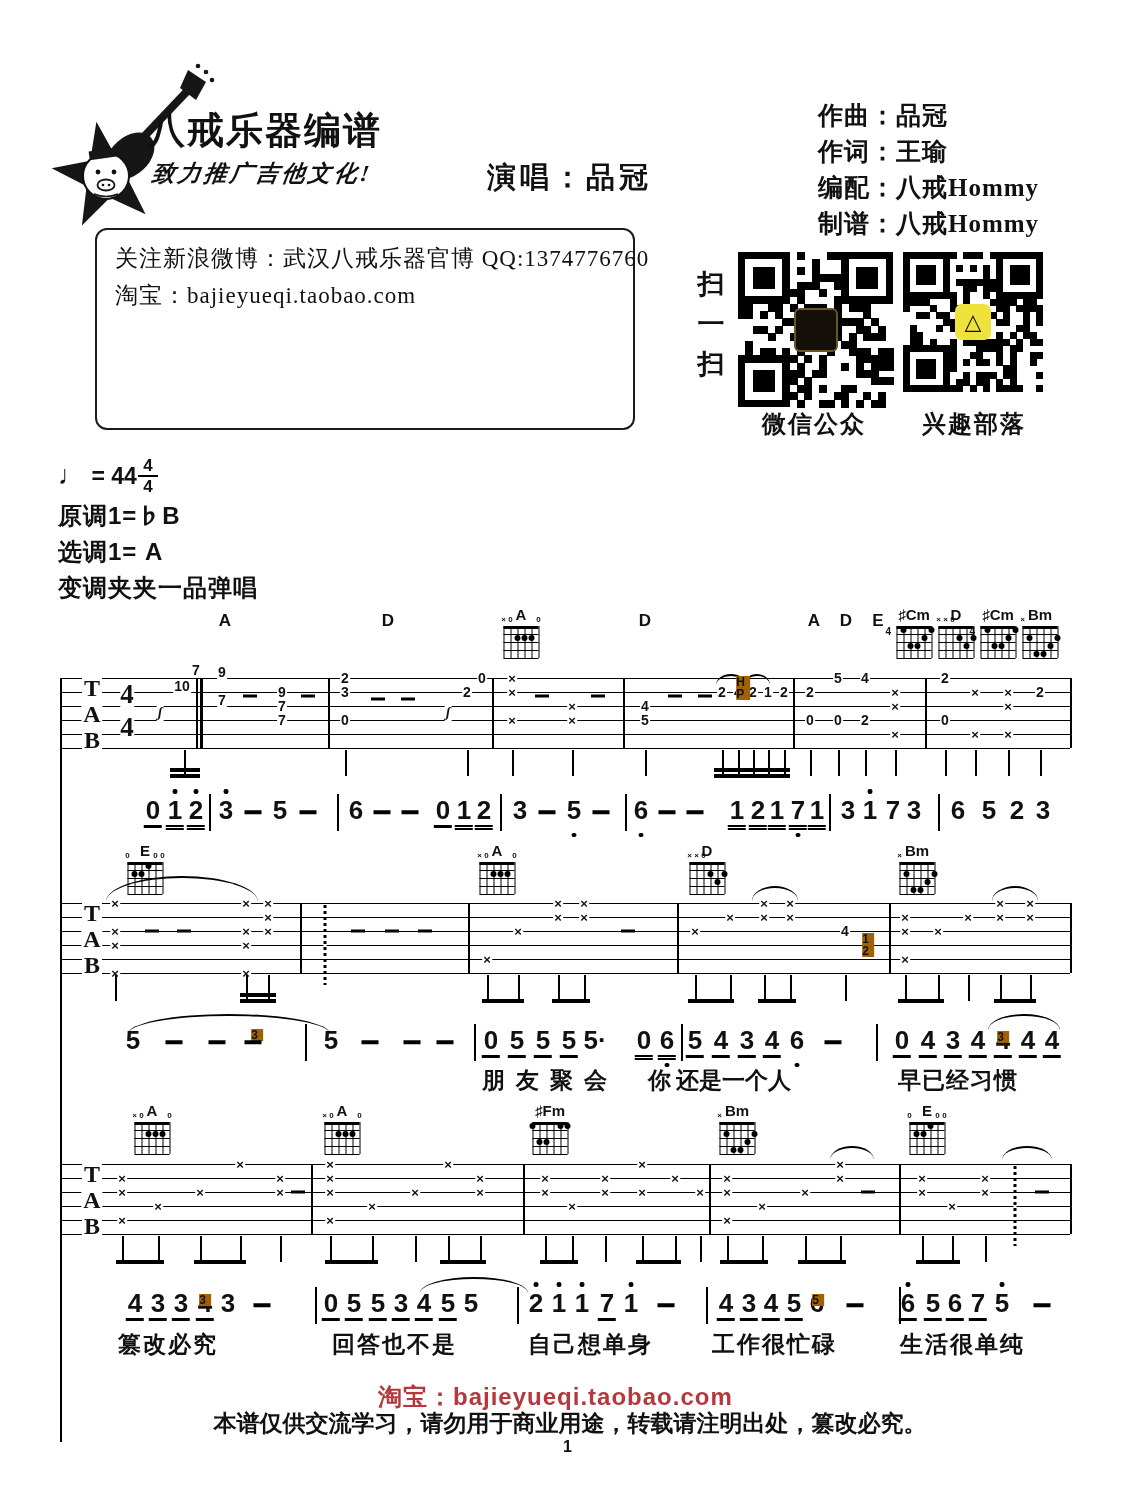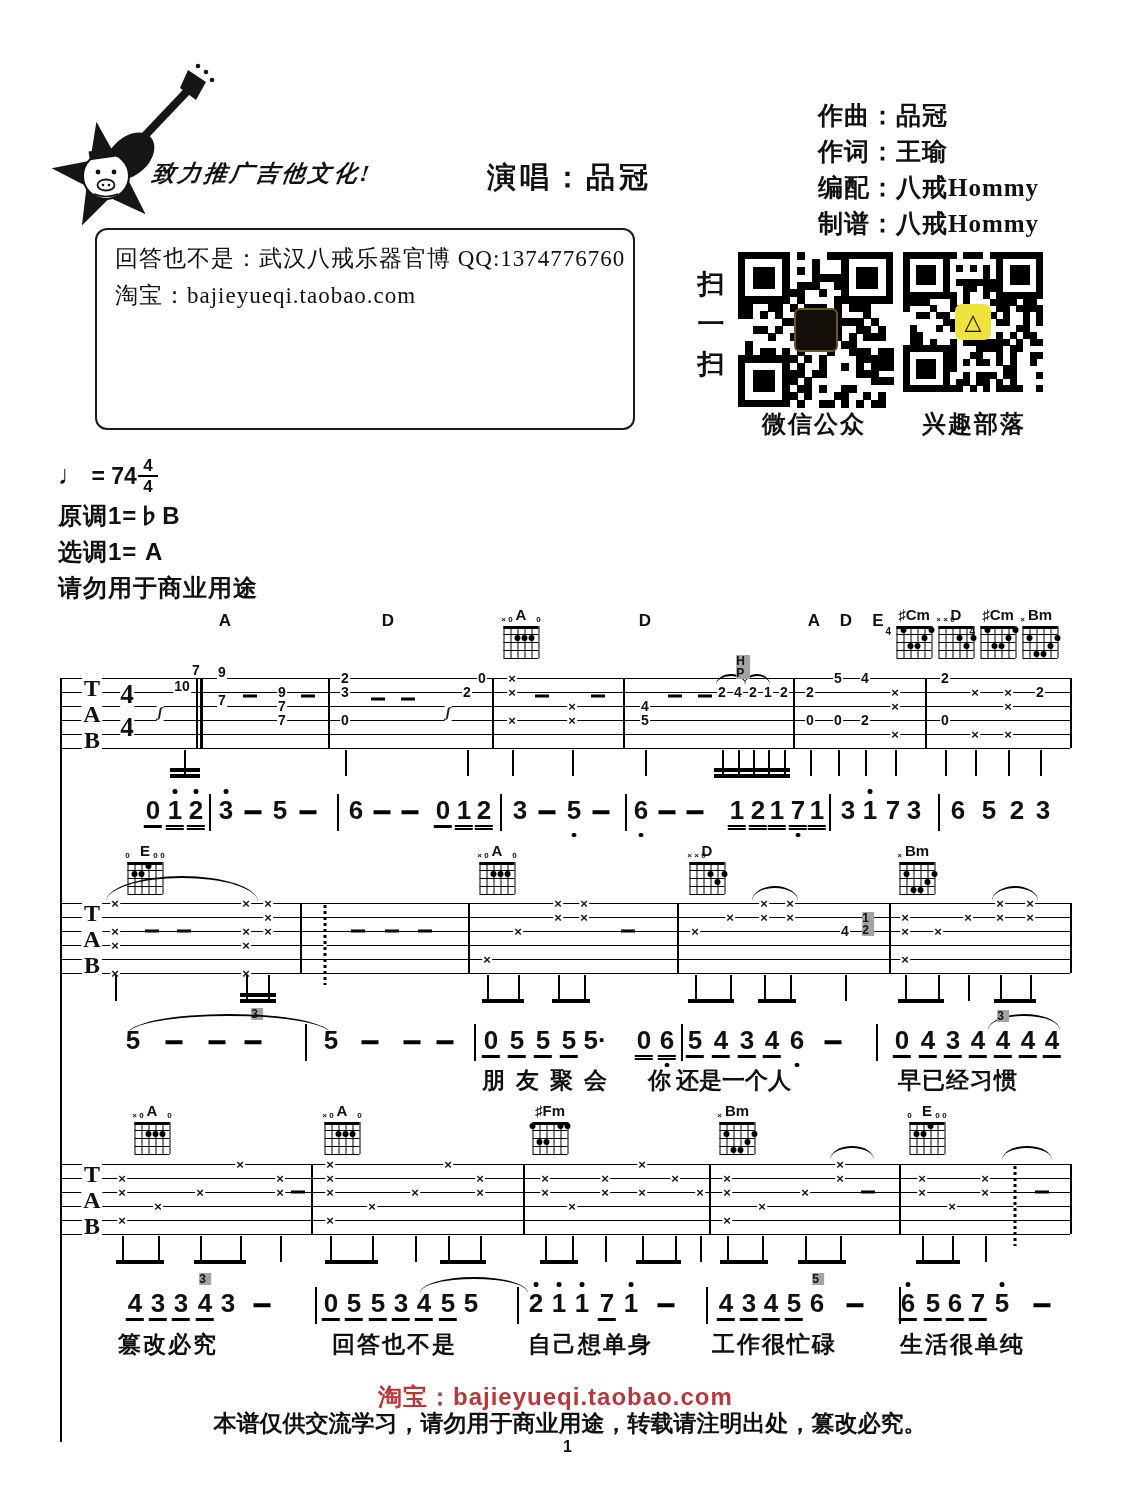--- a/index.html
+++ b/index.html
@@ -29,21 +29,21 @@
   .tabletter{position:absolute;transform:translateX(-50%);font:700 24px "Liberation Serif",serif;line-height:1;background:#fff;padding:0 2px;}
   .tsig{position:absolute;transform:translateX(-50%);font:700 27px "Liberation Serif",serif;line-height:1;background:#fff;}
   .chordlab{position:absolute;transform:translateX(-50%);font:700 17px "Liberation Sans","DejaVu Sans",sans-serif;line-height:1;}
   .tnote{position:absolute;transform:translate(-50%,-50%);font:700 14px "Liberation Sans",sans-serif;line-height:1;background:#fff;padding:0 1px;}
   .xn{font-size:13px;}
   .rest{font:italic 700 14px "Liberation Serif",serif;}
   .tdash{position:absolute;width:14px;height:3px;background:#000;transform:translate(-50%,-50%);}
   .squig{position:absolute;width:3px;transform:translateX(-50%);background:repeating-linear-gradient(180deg,#000 0 3px,#fff 3px 6px);}
   .beam{position:absolute;height:3.5px;background:#000;}
   .arc{position:absolute;border-top:2px solid #000;border-radius:50% 50% 0 0 / 100% 100% 0 0;}
-  .ann{position:absolute;transform:translateX(-50%);font:700 12px "Liberation Sans",sans-serif;background:#a3a3a3;letter-spacing:5px;line-height:1;}
+  .ann{position:absolute;transform:translateX(-50%);font:700 12px "Liberation Sans",sans-serif;background:#a16207;letter-spacing:5px;line-height:1;margin-top:21px;}
   .cd{position:absolute;transform:translateX(-50%);}
   .cdlab{position:absolute;left:50%;top:-19px;transform:translateX(-50%);font:700 15px "Liberation Sans","DejaVu Sans",sans-serif;white-space:nowrap;line-height:1;}
   .cdmark{position:absolute;transform:translateX(-50%);top:-10px;font:700 8px "Liberation Sans",sans-serif;line-height:1;}
   .cdbase{position:absolute;left:-11px;top:1px;font:700 10px "Liberation Sans",sans-serif;line-height:1;}
   .cddot{position:absolute;width:6px;height:6px;border-radius:50%;background:#000;transform:translate(-50%,-50%);}
   
   .jt{position:absolute;transform:translateX(-50%);font:700 26px "Liberation Sans",sans-serif;line-height:1;padding:0 2px 2px;}
   .jdot{position:absolute;left:50%;transform:translateX(-50%);width:4.5px;height:4.5px;border-radius:50%;background:#000;}
   .jdash{position:absolute;width:17px;height:3.5px;background:#000;transform:translate(-50%,-50%);}
   .lyr{position:absolute;font:700 23px "Liberation Sans",sans-serif;white-space:nowrap;}
@@ -67,32 +67,33 @@
     <polygon fill="#161616" points="52.4,65.8 71.6,100.2 110.6,94.2 83.8,123.1 101.6,158.2 65.8,141.7 37.9,169.4 42.6,130.3 7.6,112.3 46.2,104.7"></polygon>
     <circle cx="62" cy="120" r="23" fill="#fff" stroke="#111" stroke-width="2"></circle>
     <rect x="45" y="93" width="34" height="9" fill="#161616" transform="rotate(-8 62 97)"></rect>
     <circle cx="54" cy="116" r="2.4" fill="#111"></circle>
       <circle cx="70" cy="116" r="2.4" fill="#111"></circle>
     <ellipse cx="62" cy="129" rx="8.5" ry="5.5" fill="#fff" stroke="#111" stroke-width="1.8"></ellipse>
     <circle cx="59" cy="129" r="1.3" fill="#111"></circle>
       <circle cx="65" cy="129" r="1.3" fill="#111"></circle>
     <path d="M50 138 Q62 143 74 138" stroke="#111" stroke-width="1.5" fill="none"></path>
   </svg>
+  <div class="logo-title">八戒乐器编谱</div>
   <div class="logo-slogan">致力推广吉他文化!</div>
 
   <div class="singer">演唱：品冠</div>
   <div class="credits">
     <div>作曲：品冠</div>
     <div>作词：王瑜</div>
     <div>编配：八戒Hommy</div>
     <div>制谱：八戒Hommy</div>
   </div>
 
   <div class="infobox">
-    <div>回答也不是：武汉八戒乐器官博 QQ:1374776760</div>
+    <div>关注新浪微博：武汉八戒乐器官博 QQ:1374776760</div>
     <div>淘宝：bajieyueqi.taobao.com</div>
   </div>
 
   <div class="scanlabel">扫一扫</div>
   <div id="qr1" style="position: absolute; left: 738px; top: 252px; width: 155px; height: 155px;">
       <div class="qc" style="left: 59.0476px; top: 0px; width: 8px; height: 8px;"></div>
       <div class="qc" style="left: 88.5714px; top: 0px; width: 8px; height: 8px;"></div>
       <div class="qc" style="left: 95.9524px; top: 0px; width: 8px; height: 8px;"></div>
       <div class="qc" style="left: 73.8095px; top: 7.38095px; width: 8px; height: 8px;"></div>
       <div class="qc" style="left: 59.0476px; top: 14.7619px; width: 8px; height: 8px;"></div>
@@ -385,30 +386,30 @@
       <div class="abs" style="left: 0px; top: 93.3333px; width: 46.6667px; height: 46.6667px; background: rgb(0, 0, 0);"></div>
       <div class="abs" style="left: 6.66667px; top: 100px; width: 33.3333px; height: 33.3333px; background: rgb(255, 255, 255);"></div>
       <div class="abs" style="left: 13.3333px; top: 106.667px; width: 20px; height: 20px; background: rgb(0, 0, 0);"></div>
       <div class="abs" style="left: 50%; top: 50%; transform: translate(-50%, -50%); width: 36px; height: 36px; background: rgb(240, 226, 60); border-radius: 7px; text-align: center; font: 700 22px / 36px &quot;DejaVu Sans&quot;, sans-serif;">△</div>
     </div>
   <div class="qrlab" style="left:762px">微信公众</div>
   <div class="qrlab" style="left:922px">兴趣部落</div>
 
   <div class="tempoline">
     <span class="notesym">♩</span>
-    <span>= 74</span>
+    <span>= 44</span>
   </div>
   <div class="frac">
     <div>4</div>
     <div class="bar"></div>
     <div>4</div>
   </div>
   <div class="keyline" style="top:500px">原调1=♭B</div>
   <div class="keyline" style="top:536px">选调1= A</div>
-  <div class="keyline" style="top:572px">请勿用于商业用途</div>
+  <div class="keyline" style="top:572px">变调夹夹一品弹唱</div>
 
   <div id="score">
       <div class="vline" style="left: 60px; top: 678px; height: 764px;"></div>
       <div class="abs" style="left: 0px; top: 0px;">
         <div class="sline" style="left: 60px; width: 1010px; top: 678px;"></div>
         <div class="sline" style="left: 60px; width: 1010px; top: 692px;"></div>
         <div class="sline" style="left: 60px; width: 1010px; top: 706px;"></div>
         <div class="sline" style="left: 60px; width: 1010px; top: 720px;"></div>
         <div class="sline" style="left: 60px; width: 1010px; top: 734px;"></div>
         <div class="sline" style="left: 60px; width: 1010px; top: 748px;"></div>

